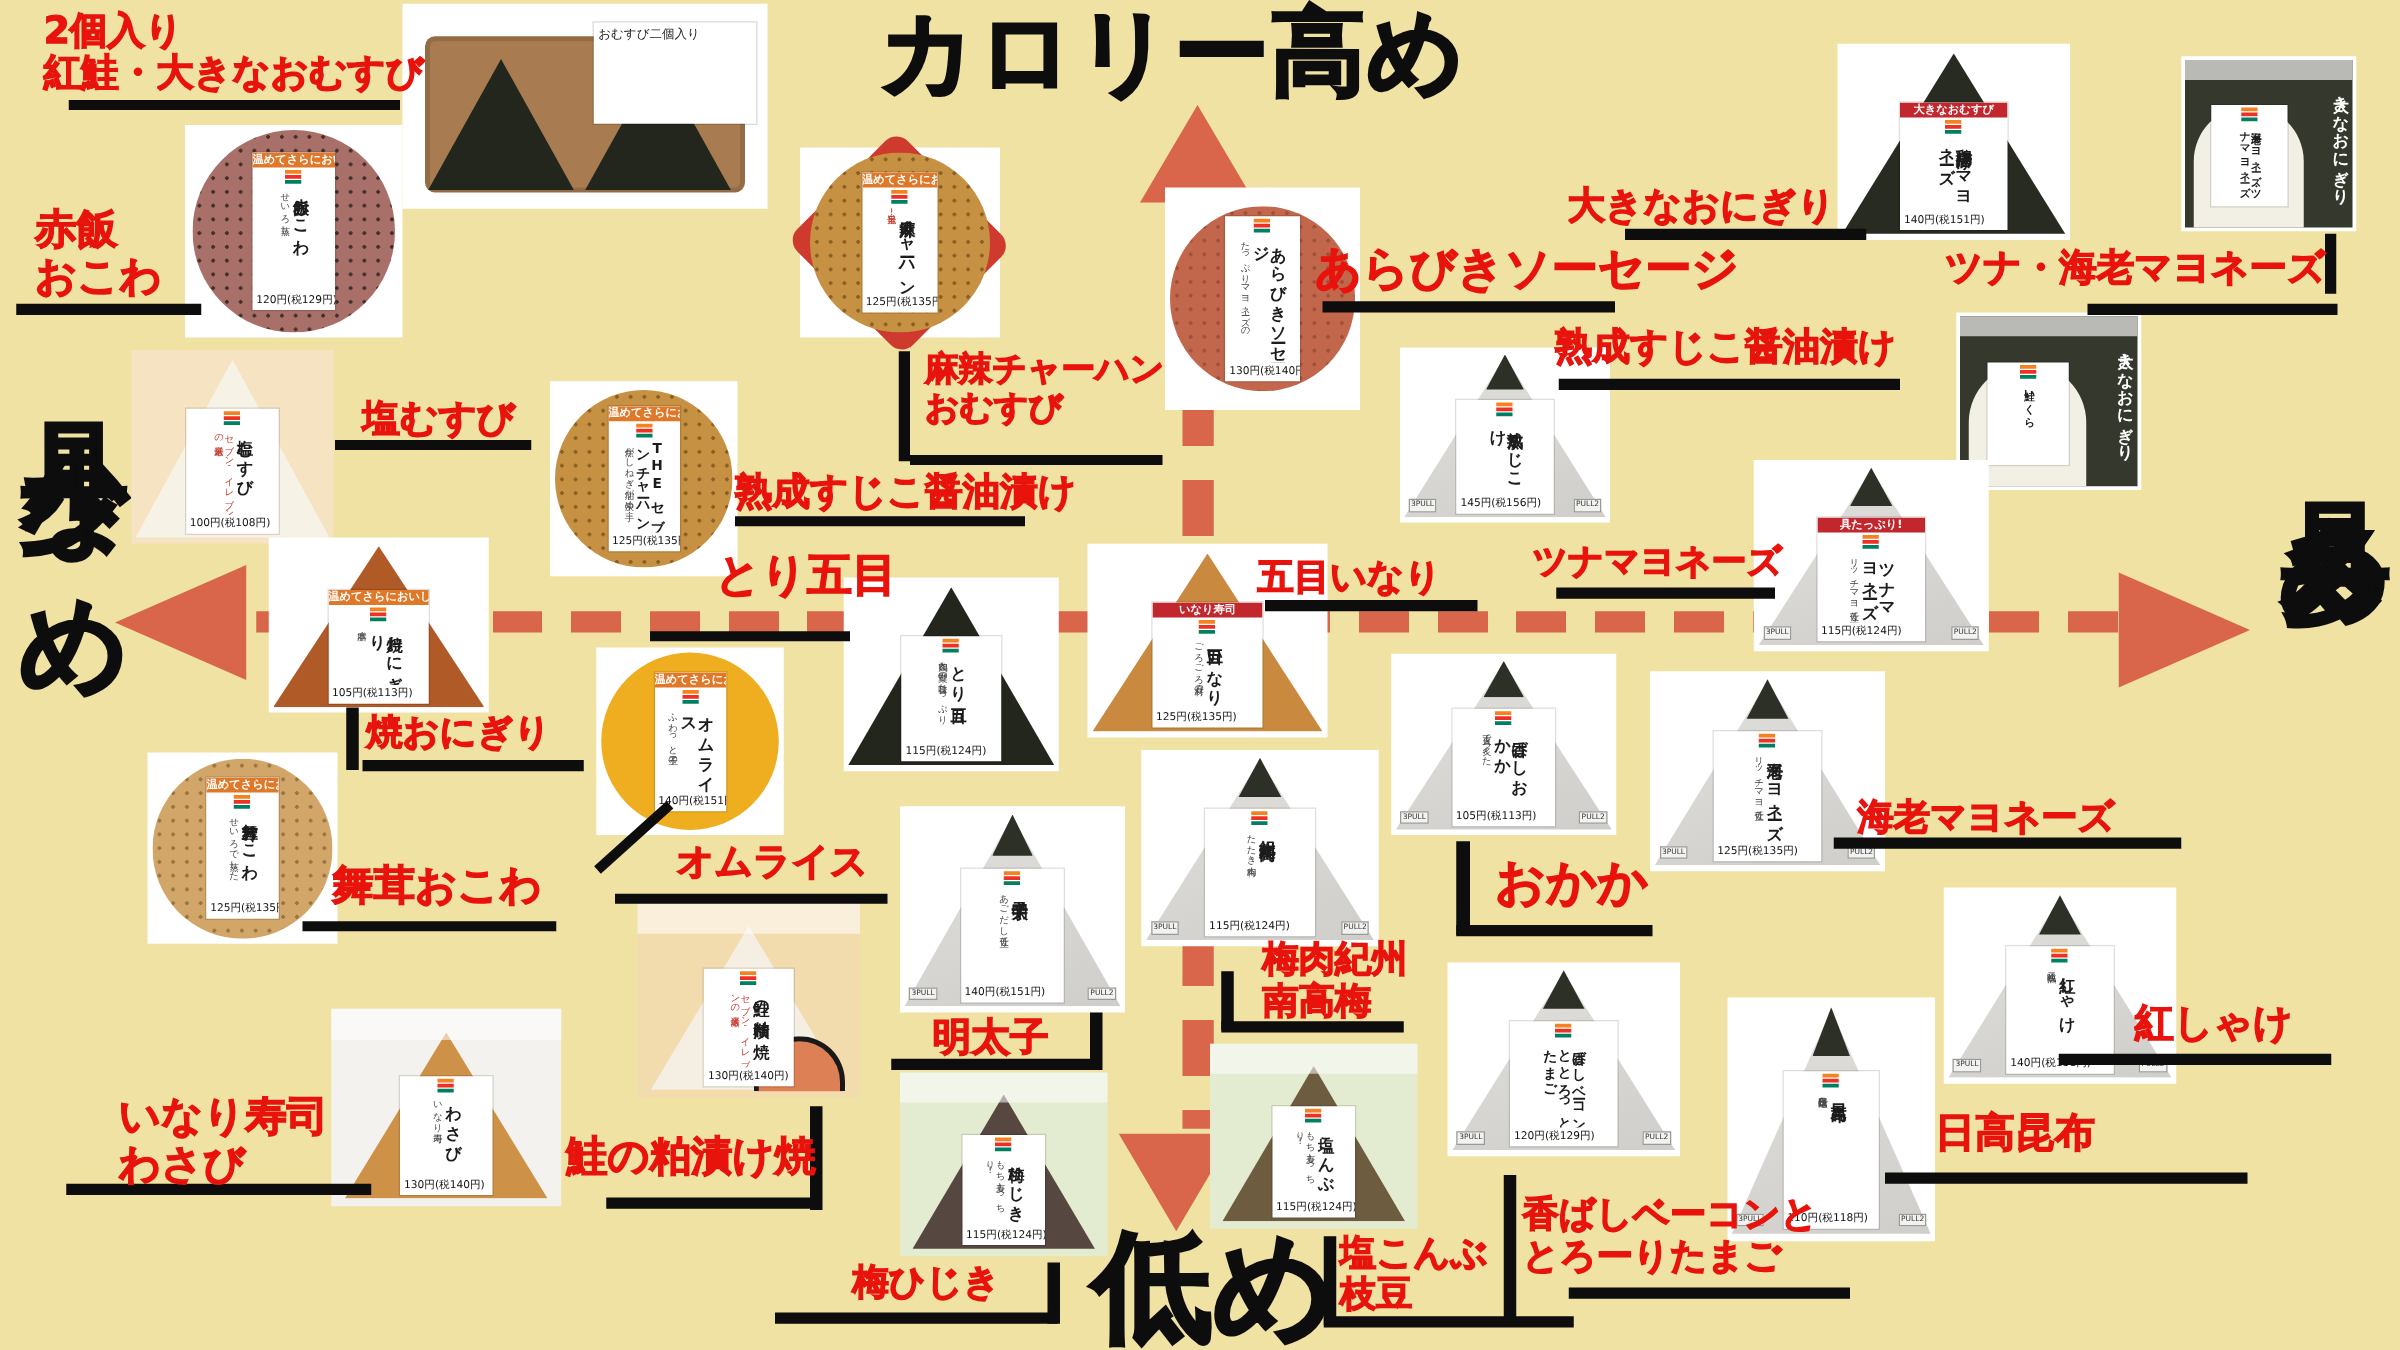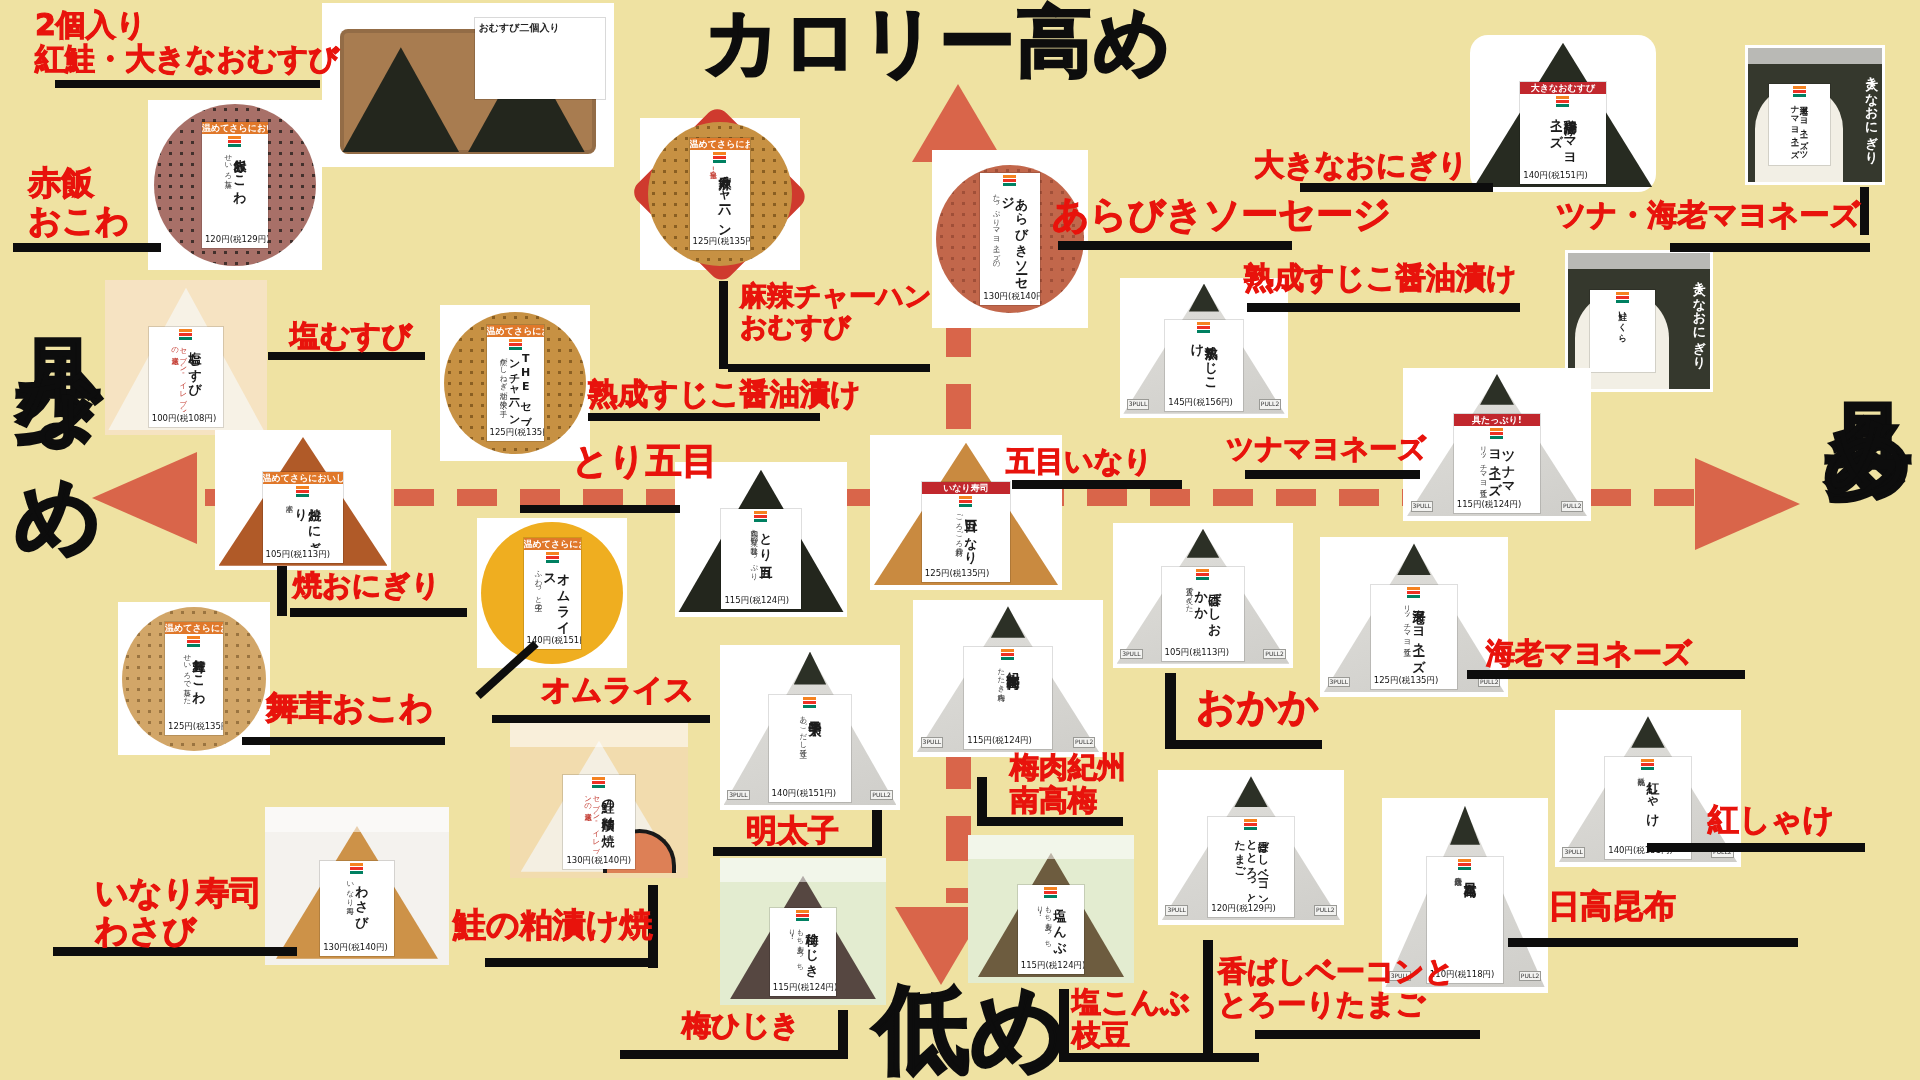--- a/index.html
+++ b/index.html
@@ -45,21 +45,21 @@
   .pl-brand{display:block;width:13px;margin:2px auto 1px;flex:0 0 auto;}
   .pl-brand i{display:block;height:3px;margin-bottom:1px;}
   .pl-body{flex:1 1 auto;display:flex;flex-direction:row;justify-content:center;gap:1px;width:100%;overflow:hidden;}
   .pl-name{writing-mode:vertical-rl;text-orientation:upright;font-weight:700;color:#1c1c1c;line-height:1.05;letter-spacing:1px;max-height:100%;}
   .pl-sub{writing-mode:vertical-rl;text-orientation:upright;font-size:7.5px;color:#444;max-height:100%;line-height:1.1;}
   .pl-price{flex:0 0 auto;font-size:8.5px;color:#111;white-space:nowrap;align-self:flex-start;padding:1px 3px 2px;}
 
   .tray{position:absolute;left:6%;top:16%;width:88%;height:76%;background:#a87c50;border-radius:8px;box-shadow:inset 0 0 0 4px rgba(0,0,0,.12);}
   .ptri{position:absolute;bottom:9%;width:40%;height:64%;clip-path:polygon(50% 0,100% 100%,0 100%);background:#23261d;}
   .ptri-a{left:7%;} .ptri-b{left:50%;}
-  .pack-label{position:absolute;right:3%;top:9%;width:42%;height:46%;background:#fff;font-size:10px;font-weight:700;color:#222;
+  .pack-label{position:absolute;right:3%;top:9%;width:42%;height:46%;background:#fff;font-size:10px;font-weight:400;color:#222;
               padding:3px 4px;line-height:1.3;box-shadow:0 0 0 1px rgba(0,0,0,.15);}
 
   .bp{position:absolute;inset:2%;background:#35382d;}
   .bp-top{position:absolute;left:0;top:0;width:100%;height:12%;background:#b9b9b5;}
   .bp-arch{position:absolute;left:5%;bottom:0;width:66%;height:72%;background:#f2efe5;border-radius:150px 150px 0 0;}
   .bp-side{position:absolute;right:3%;top:15%;writing-mode:vertical-rl;text-orientation:upright;color:#fff;font-weight:700;font-size:13px;line-height:1.05;}
   .bp-label{left:17%;top:28%;width:44%;height:58%;}
 
   
   .callout{position:absolute;color:#e8130c;font-weight:900;line-height:1.14;white-space:pre;z-index:30;
@@ -143,21 +143,21 @@
           <i style="background: rgb(238, 49, 36);"></i>
           <i style="background: rgb(0, 128, 97);"></i>
         </div>
         <div class="pl-body">
           <div class="pl-sub">たっぷりマヨネーズの</div>
           <div class="pl-name" style="font-size: 13px;">あらびきソーセージ</div>
         </div>
         <div class="pl-price">130円(税140円)</div>
       </div>
     </div>
-    <div class="product shape-tri-nori" style="left: 1470px; top: 35px; width: 186px; height: 157px; border-radius: 18px;">
+    <div class="product shape-tri-nori" style="left: 1470px; top: 35px; width: 186px; height: 157px;">
       <div class="tri" style="background: rgb(39, 43, 33);"></div>
       <div class="plabel lab-tri">
         <div class="pl-banner" style="background: rgb(193, 39, 45);">大きなおむすび</div>
         <div class="pl-brand">
           <i style="background: rgb(245, 130, 32);"></i>
           <i style="background: rgb(238, 49, 36);"></i>
           <i style="background: rgb(0, 128, 97);"></i>
         </div>
         <div class="pl-body">
           <div class="pl-name" style="font-size: 13px;">鶏唐揚げマヨネーズ</div>

